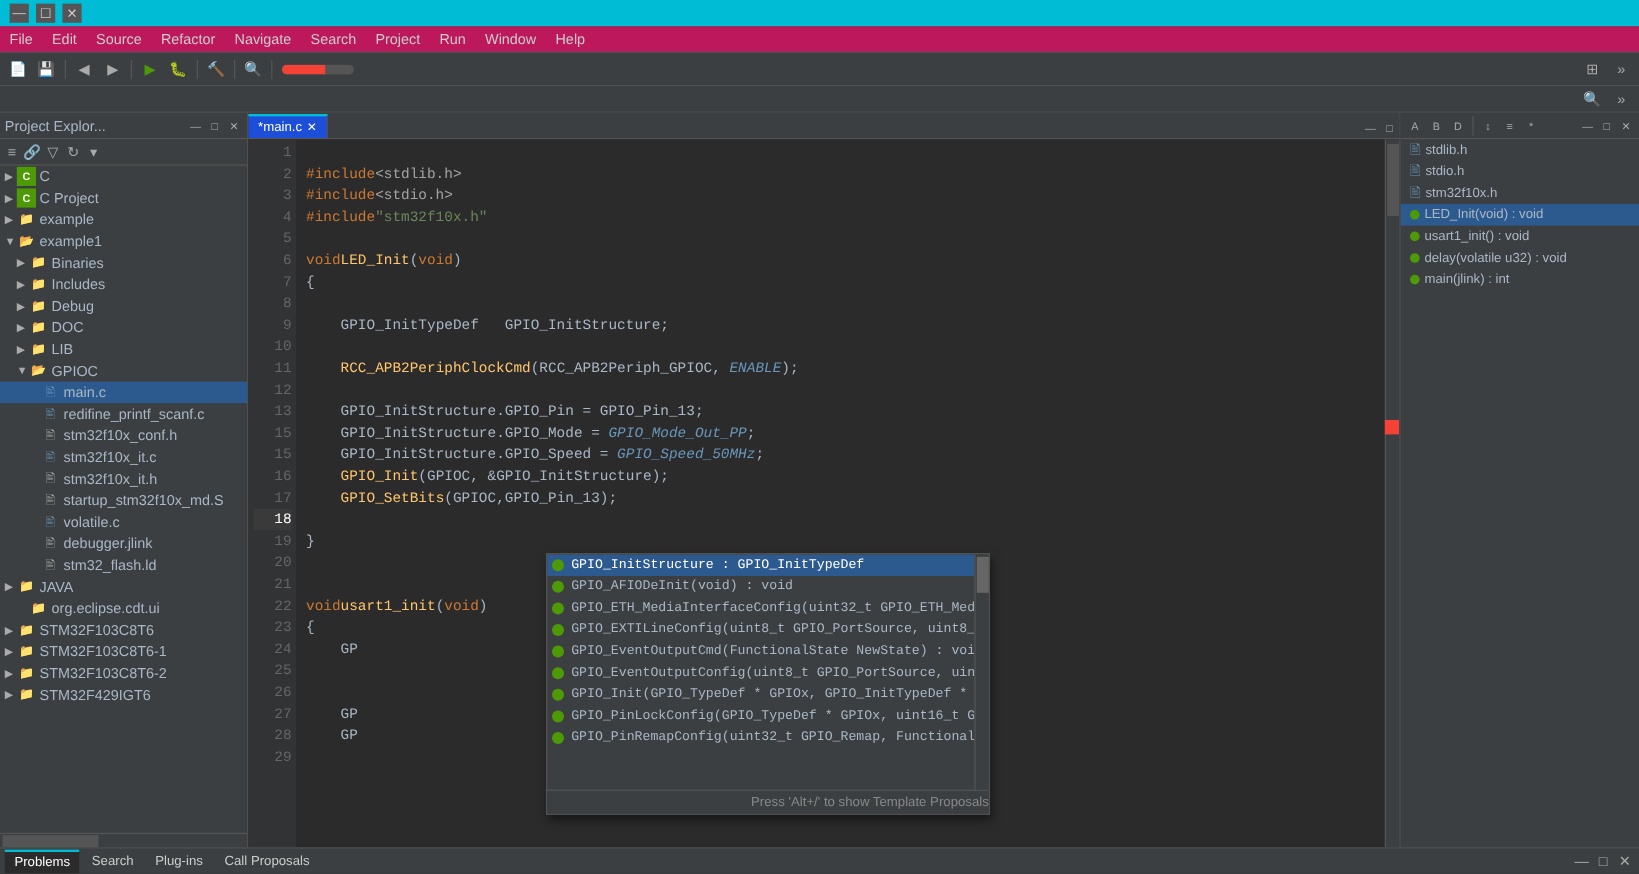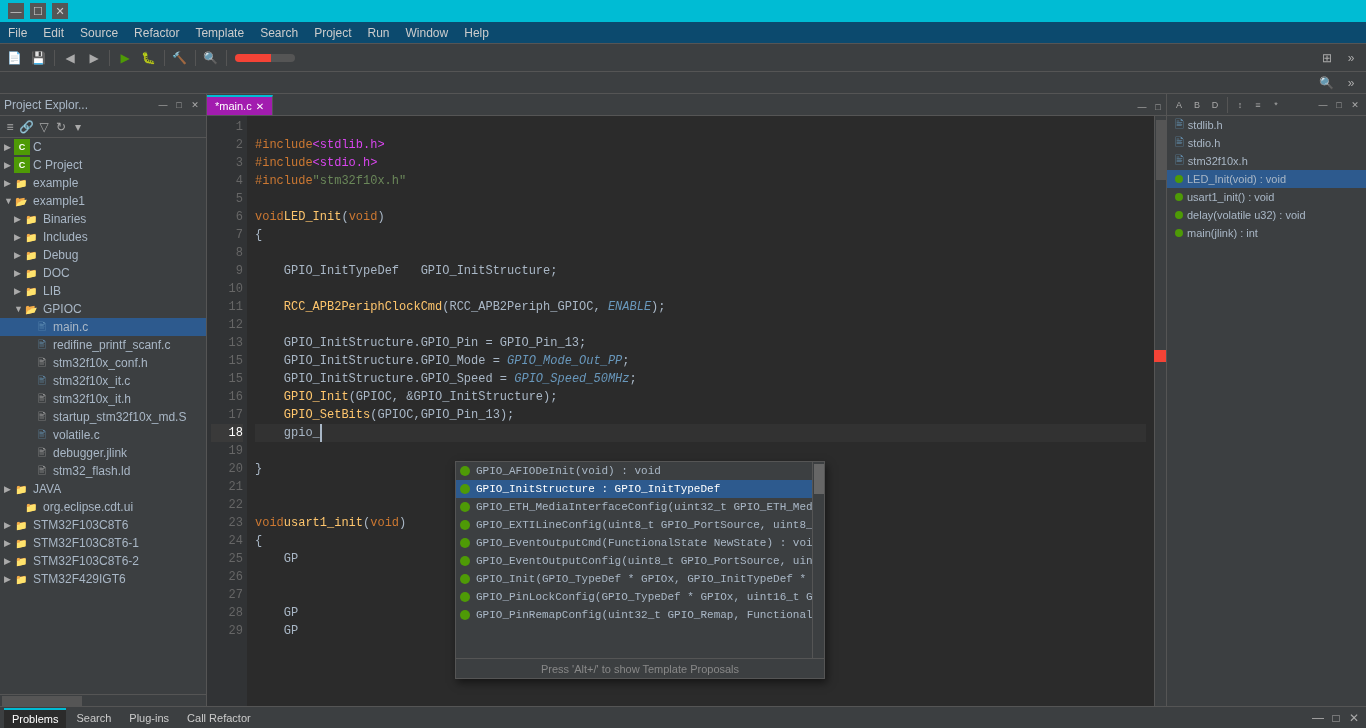--- a/index.html
+++ b/index.html
@@ -20,21 +20,21 @@
     #titlebar-controls span {
       width: 16px; height: 16px;
       background: #555;
       display: inline-flex; align-items: center; justify-content: center;
       cursor: pointer; font-size: 11px; color: #ccc;
     }
 
     
     #menubar {
       height: 22px;
-      background: #0c4a6e;
+      background: #be185d;
       display: flex;
       align-items: center;
       border-bottom: 1px solid #555;
     }
     #menubar span {
       padding: 2px 8px;
       cursor: pointer;
       color: #ccc;
       font-size: 12px;
     }
@@ -155,21 +155,21 @@
       align-items: center;
       gap: 4px;
       cursor: pointer;
       font-size: 11px;
       color: #ccc;
       background: #4e5254;
       border-right: 1px solid #555;
       border-top: 2px solid transparent;
     }
     .editor-tab.active {
-      background: #a21caf;
+      background: #1d4ed8;
       color: white;
       border-top: 2px solid #00bcd4;
     }
     #editor-content {
       flex: 1;
       display: flex;
       position: relative;
       overflow: hidden;
     }
     #line-numbers {
@@ -191,21 +191,21 @@
       font-size: 12px;
       line-height: 18px;
       padding: 2px 8px;
       overflow: hidden;
       position: relative;
     }
     .code-line { height: 18px; white-space: pre; display: flex; align-items: center; }
     .code-line.current { background: #323232; }
     .kw { color: #cc7832; }
     .str { color: #6a8759; }
-    .inc { color: #d946ef; }
+    .inc { color: #a3a3a3; }
     .fn { color: #ffc66d; }
     .var { color: #a9b7c6; }
     .italic { font-style: italic; color: #6897bb; }
 
     #error-marker {
       position: absolute;
       right: 0;
       top: 234px;
       width: 12px;
       height: 12px;
@@ -240,21 +240,21 @@
       overflow: hidden;
     }
     .ac-item.selected { background: #2d5a8e; color: white; }
     .ac-dot { width: 10px; height: 10px; border-radius: 50%; background: #4e9a06; margin-right: 6px; flex-shrink: 0; }
     #autocomplete-footer {
       height: 20px;
       background: #3c3f41;
       border-top: 1px solid #555;
       display: flex;
       align-items: center;
-      justify-content: center;
+      justify-content: flex-end;
       font-size: 11px;
       color: #888;
     }
     #ac-scrollbar {
       width: 12px;
       background: #3c3f41;
       float: right;
       height: 196px;
       border-left: 1px solid #555;
       position: relative;
@@ -379,21 +379,21 @@
     <span>☐</span>
     <span>✕</span>
   </div>
 </div>
 
 <div id="menubar">
   <span>File</span>
   <span>Edit</span>
   <span>Source</span>
   <span>Refactor</span>
-  <span>Template</span>
+  <span>Navigate</span>
   <span>Search</span>
   <span>Project</span>
   <span>Run</span>
   <span>Window</span>
   <span>Help</span>
 </div>
 
 <div id="toolbar">
   <button class="tb-btn">📄</button>
   <button class="tb-btn">💾</button>
@@ -675,21 +675,20 @@
         <div class="code-line">&nbsp;</div>
         <div class="code-line">&nbsp;&nbsp;&nbsp;&nbsp;<span class="var">GPIO_InitTypeDef</span>&nbsp;&nbsp;&nbsp;<span class="var">GPIO_InitStructure</span>;</div>
         <div class="code-line">&nbsp;</div>
         <div class="code-line">&nbsp;&nbsp;&nbsp;&nbsp;<span class="fn">RCC_APB2PeriphClockCmd</span>(<span class="var">RCC_APB2Periph_GPIOC</span>, <span class="italic">ENABLE</span>);</div>
         <div class="code-line">&nbsp;</div>
         <div class="code-line">&nbsp;&nbsp;&nbsp;&nbsp;<span class="var">GPIO_InitStructure</span>.<span class="var">GPIO_Pin</span> = <span class="var">GPIO_Pin_13</span>;</div>
         <div class="code-line">&nbsp;&nbsp;&nbsp;&nbsp;<span class="var">GPIO_InitStructure</span>.<span class="var">GPIO_Mode</span> = <span class="italic">GPIO_Mode_Out_PP</span>;</div>
         <div class="code-line">&nbsp;&nbsp;&nbsp;&nbsp;<span class="var">GPIO_InitStructure</span>.<span class="var">GPIO_Speed</span> = <span class="italic">GPIO_Speed_50MHz</span>;</div>
         <div class="code-line">&nbsp;&nbsp;&nbsp;&nbsp;<span class="fn">GPIO_Init</span>(<span class="var">GPIOC</span>, &amp;<span class="var">GPIO_InitStructure</span>);</div>
         <div class="code-line">&nbsp;&nbsp;&nbsp;&nbsp;<span class="fn">GPIO_SetBits</span>(<span class="var">GPIOC</span>,<span class="var">GPIO_Pin_13</span>);</div>
-        <div class="code-line current">&nbsp;&nbsp;&nbsp;&nbsp;<span class="var">gpio_</span><span style="border-left:2px solid #a9b7c6;">&nbsp;</span></div>
         <div class="code-line">&nbsp;</div>
         <div class="code-line">}</div>
         <div class="code-line">&nbsp;</div>
         <div class="code-line">&nbsp;</div>
         <div class="code-line"><span class="kw">void</span> <span class="fn">usart1_init</span>(<span class="kw">void</span>)</div>
         <div class="code-line">{</div>
         <div class="code-line">&nbsp;&nbsp;&nbsp;&nbsp;<span class="var">GP</span></div>
         <div class="code-line">&nbsp;</div>
         <div class="code-line">&nbsp;</div>
         <div class="code-line">&nbsp;&nbsp;&nbsp;&nbsp;<span class="var">GP</span></div>
@@ -697,27 +696,27 @@
       </div>
       <div id="editor-vscroll">
         <div class="vscroll-thumb"></div>
       </div>
 
       <div id="error-marker"></div>
 
       <div id="autocomplete">
         <div id="autocomplete-inner">
           <div id="autocomplete-list" style="flex:1;">
+            <div class="ac-item selected">
+              <span class="ac-dot"></span>
+              <span>GPIO_InitStructure : GPIO_InitTypeDef</span>
+            </div>
             <div class="ac-item">
               <span class="ac-dot"></span>
               <span>GPIO_AFIODeInit(void) : void</span>
-            </div>
-            <div class="ac-item selected">
-              <span class="ac-dot"></span>
-              <span>GPIO_InitStructure : GPIO_InitTypeDef</span>
             </div>
             <div class="ac-item">
               <span class="ac-dot"></span>
               <span>GPIO_ETH_MediaInterfaceConfig(uint32_t GPIO_ETH_Media...</span>
             </div>
             <div class="ac-item">
               <span class="ac-dot"></span>
               <span>GPIO_EXTILineConfig(uint8_t GPIO_PortSource, uint8_t GPI...</span>
             </div>
             <div class="ac-item">
@@ -814,21 +813,21 @@
     <div class="bottom-tab active">
       <span>Problems</span>
     </div>
     <div class="bottom-tab">
       <span>Search</span>
     </div>
     <div class="bottom-tab">
       <span>Plug-ins</span>
     </div>
     <div class="bottom-tab">
-      <span>Call Refactor</span>
+      <span>Call Proposals</span>
     </div>
     <div style="flex:1;"></div>
     <button class="tb-btn" style="width:16px;height:16px;">—</button>
     <button class="tb-btn" style="width:16px;height:16px;">□</button>
     <button class="tb-btn" style="width:16px;height:16px;">✕</button>
   </div>
 
 </div>
 
 </body></html>

